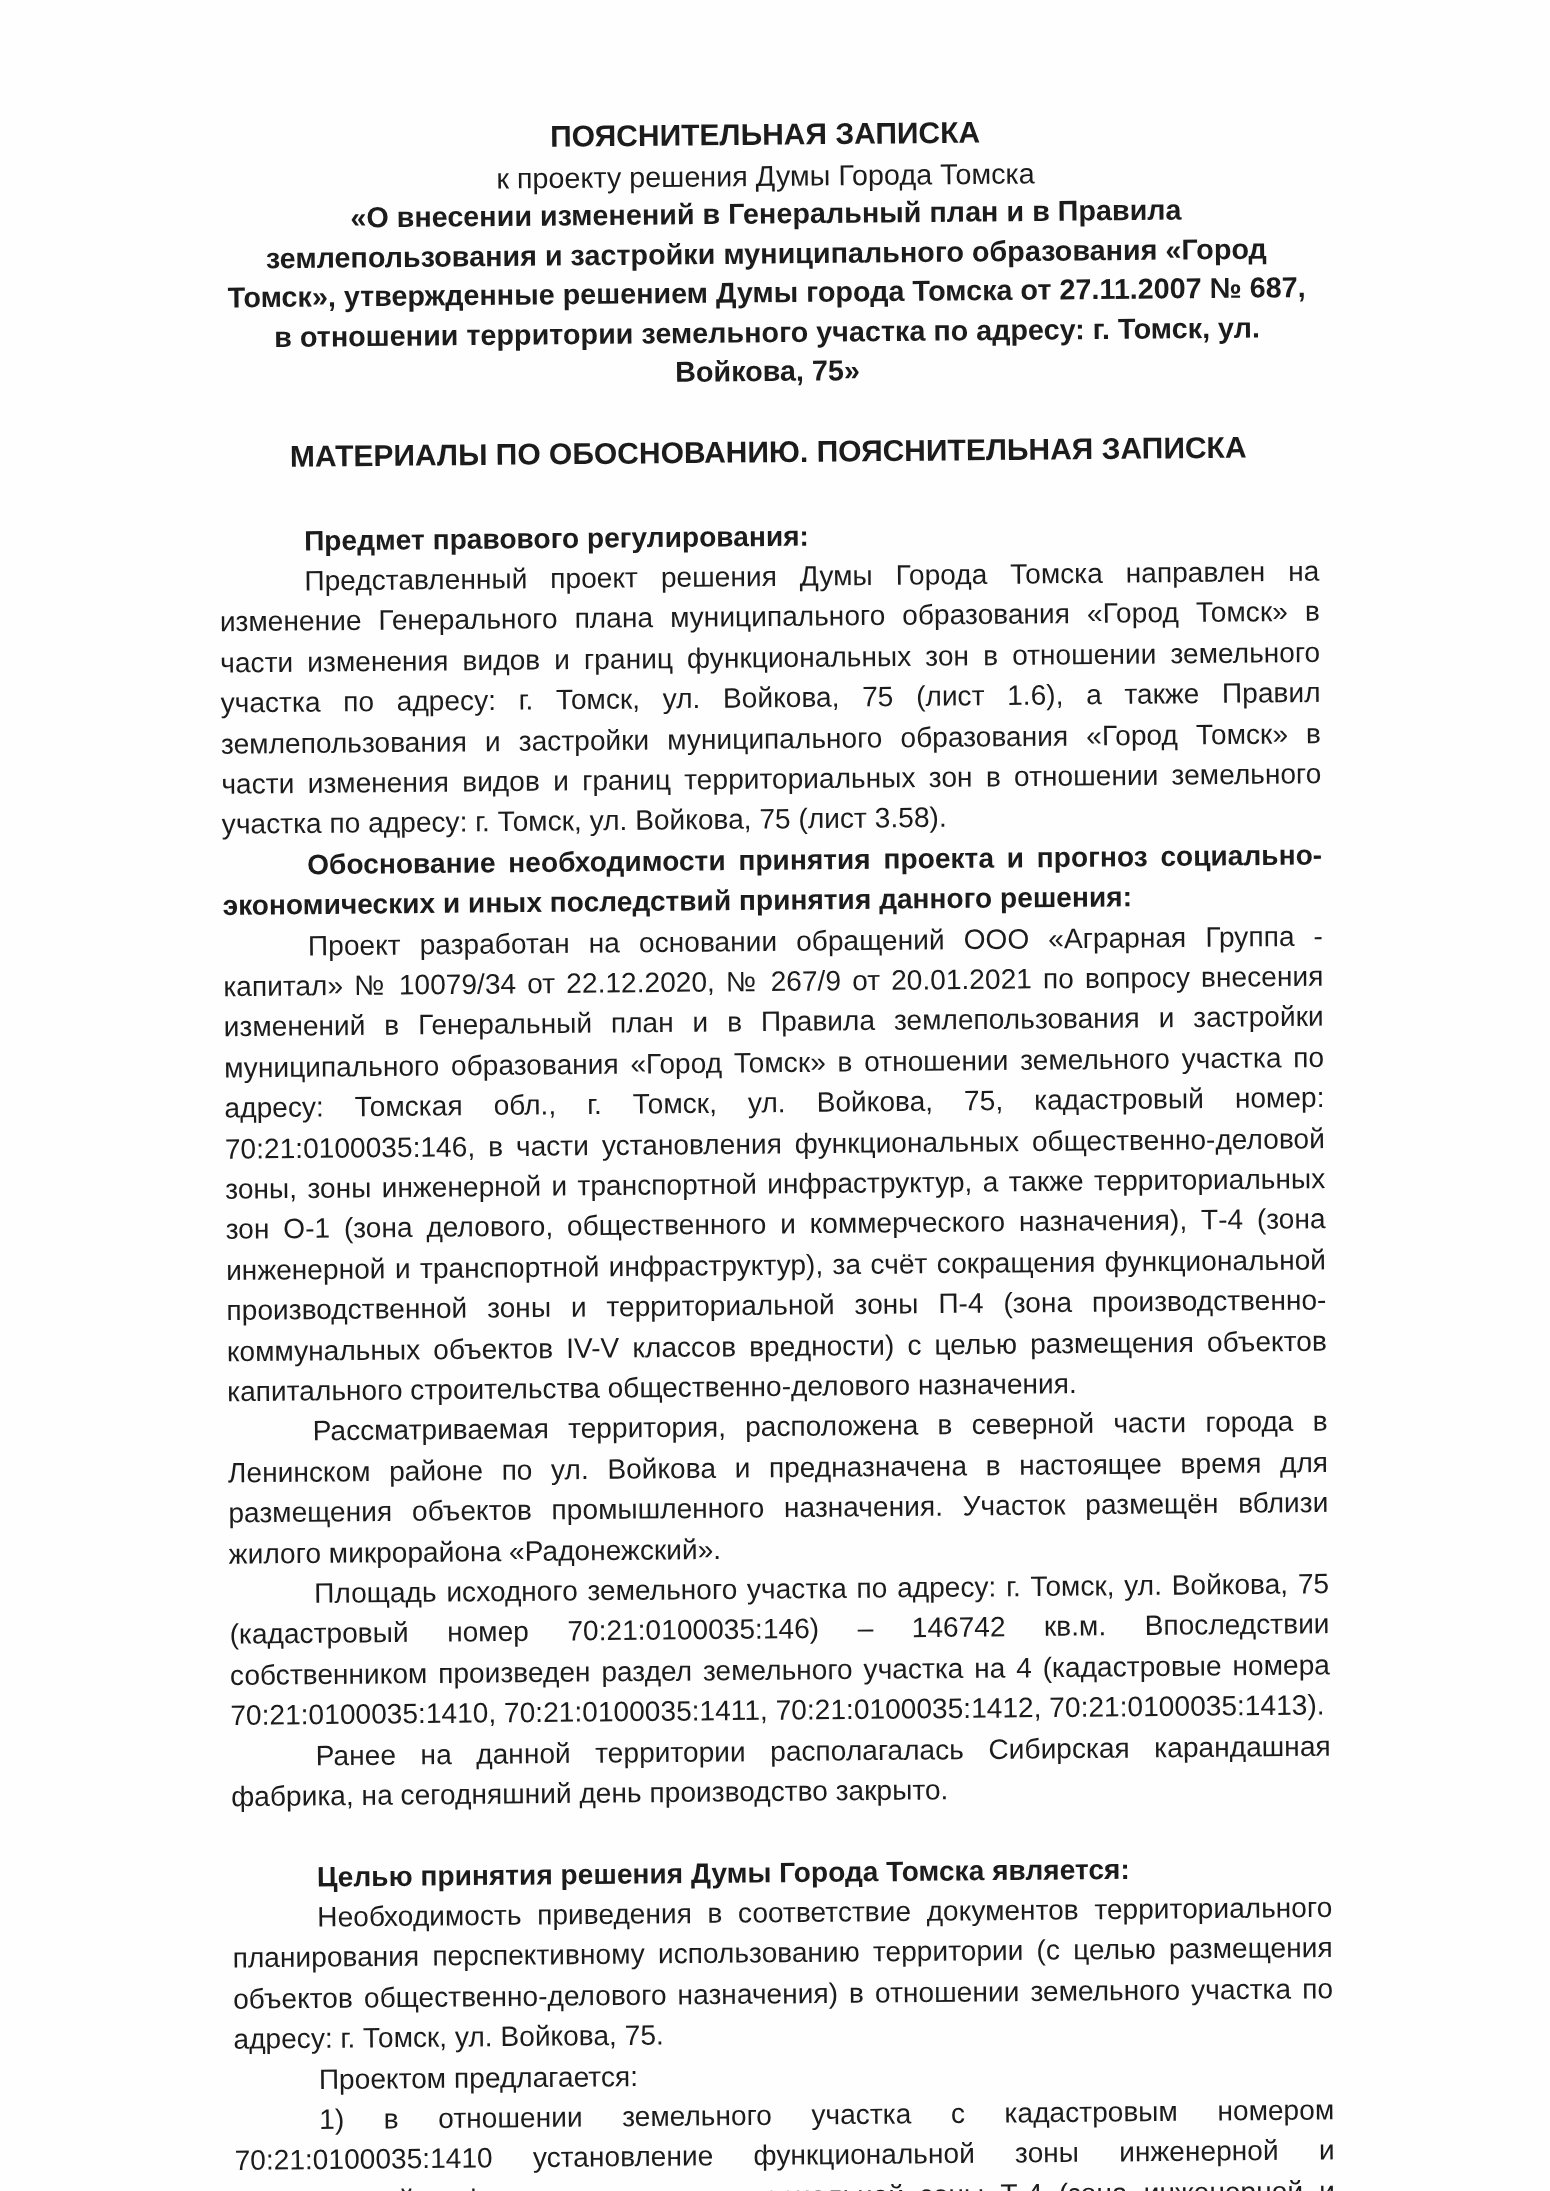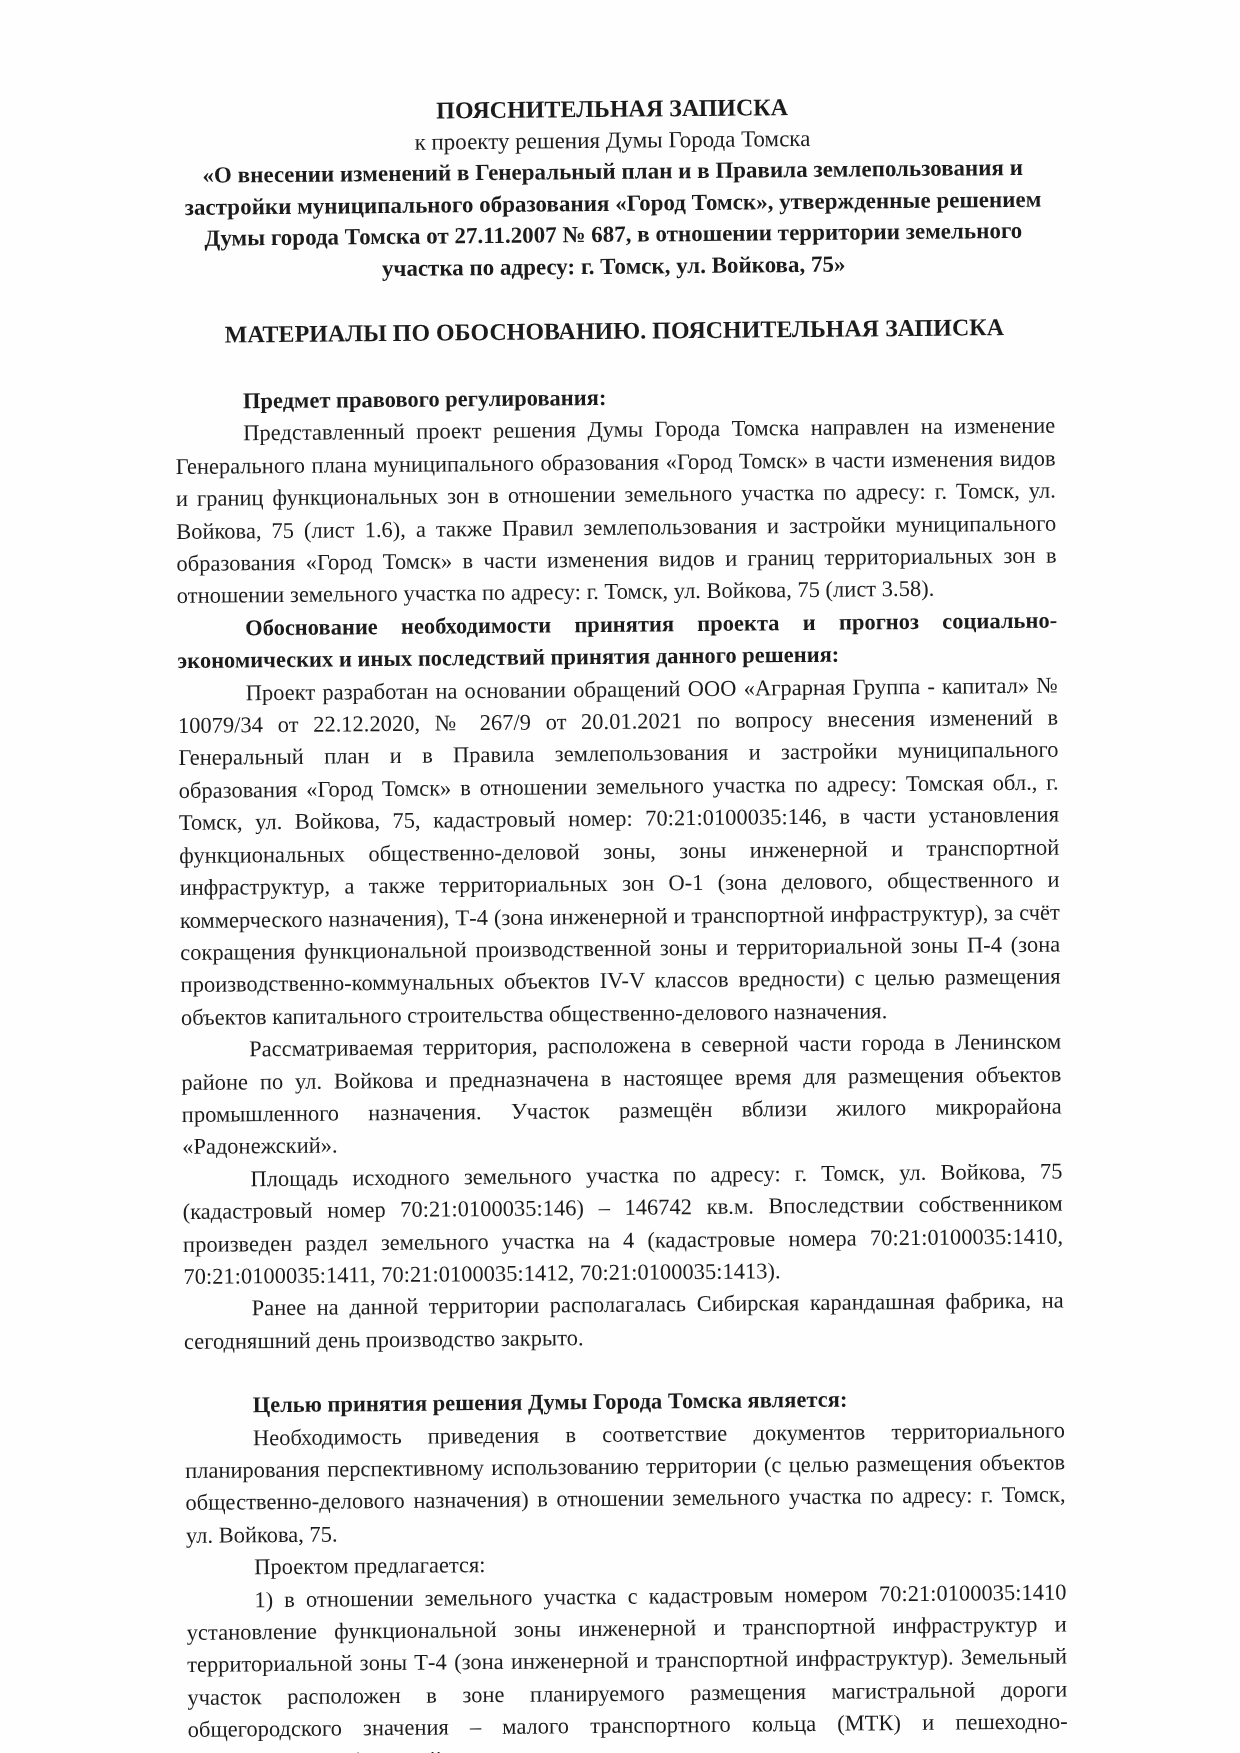--- a/index.html
+++ b/index.html
@@ -1,20 +1,20 @@
 <!DOCTYPE html>
 <html><head>
 <meta charset="utf-8">
 <style>
   html, body { margin: 0; padding: 0; background: #ffffff; }
   body { width: 1240px; height: 1753px; overflow: hidden; position: relative; }
   .page {
     position: absolute; left: 0; top: 0; width: 1240px; height: 1753px;
     background: #fefefe;
-    font-family: Liberation Serif, serif;
+    font-family: Liberation Sans, sans-serif;
     color: #1c1c1c;
   }
   .content {
     position: absolute; left: 172px; top: 96px; width: 880px;
     transform: rotate(-0.55deg); transform-origin: 0 0;
     font-size: 22.5px; line-height: 32.4px;
   }
   .center { text-align: center; }
   .title { font-weight: bold; font-size: 24px; line-height: 34px; margin-bottom: 0; }
   .subtitle { font-size: 23px; line-height: 30px; }

